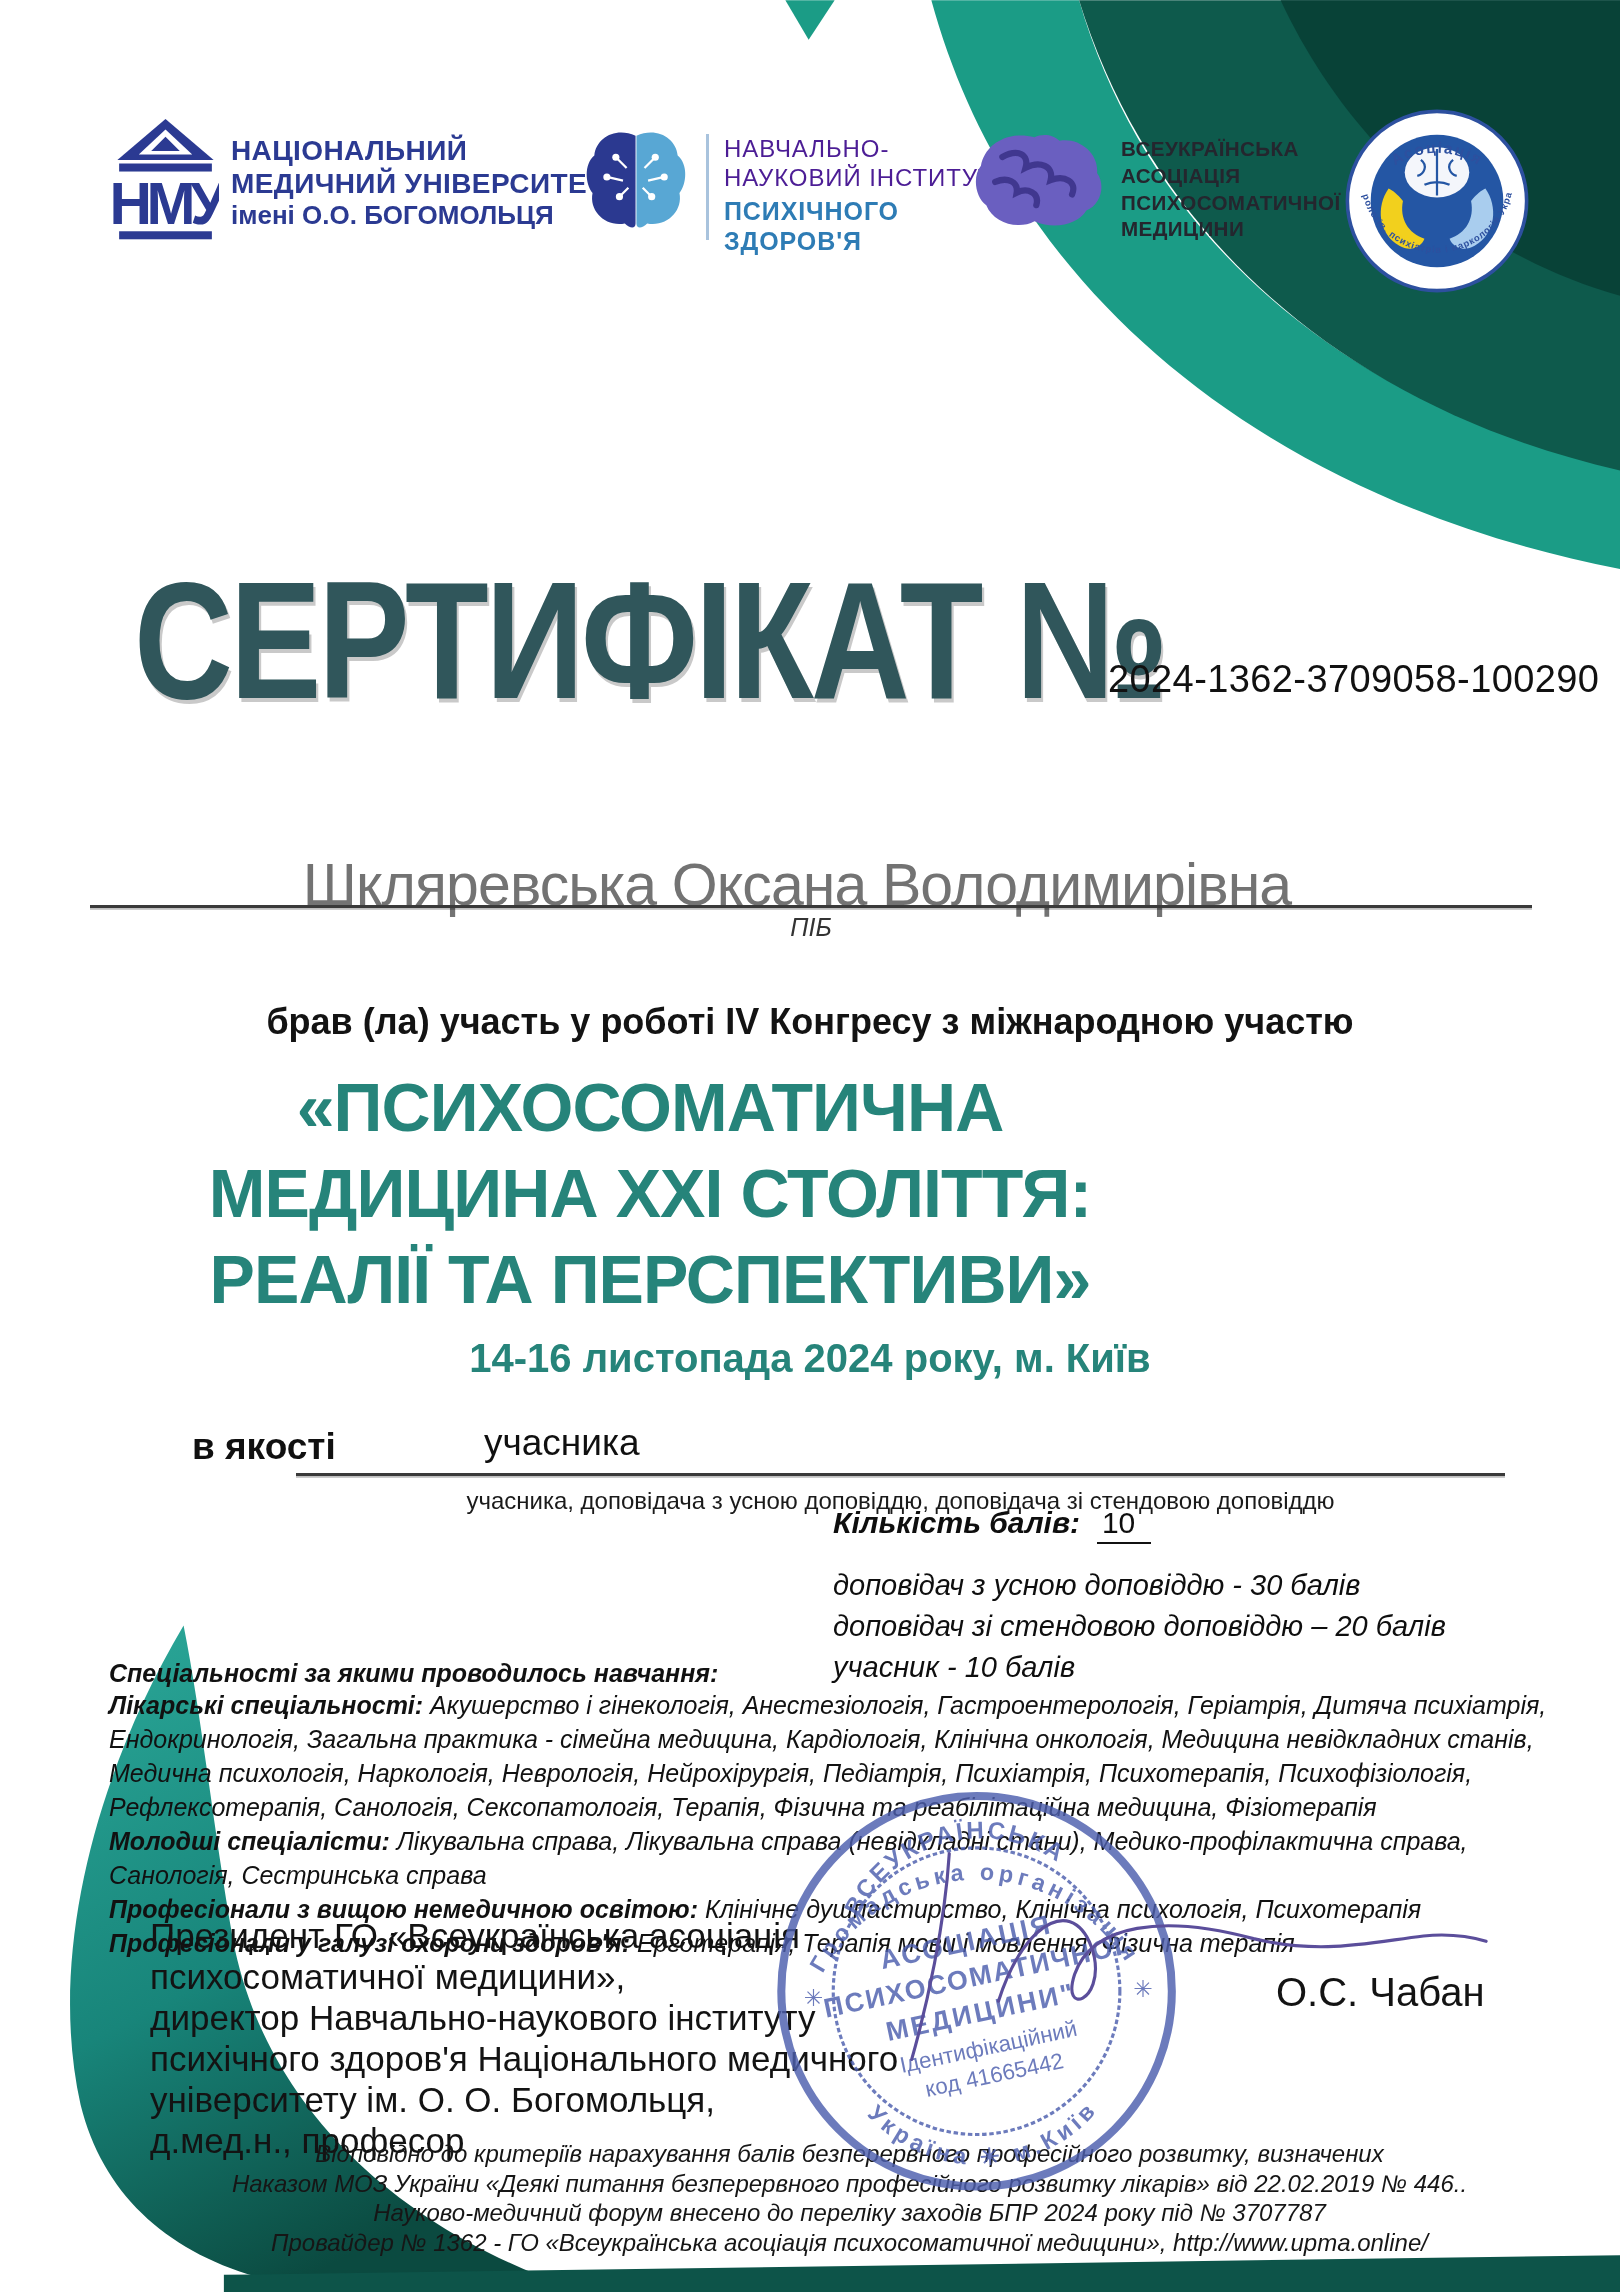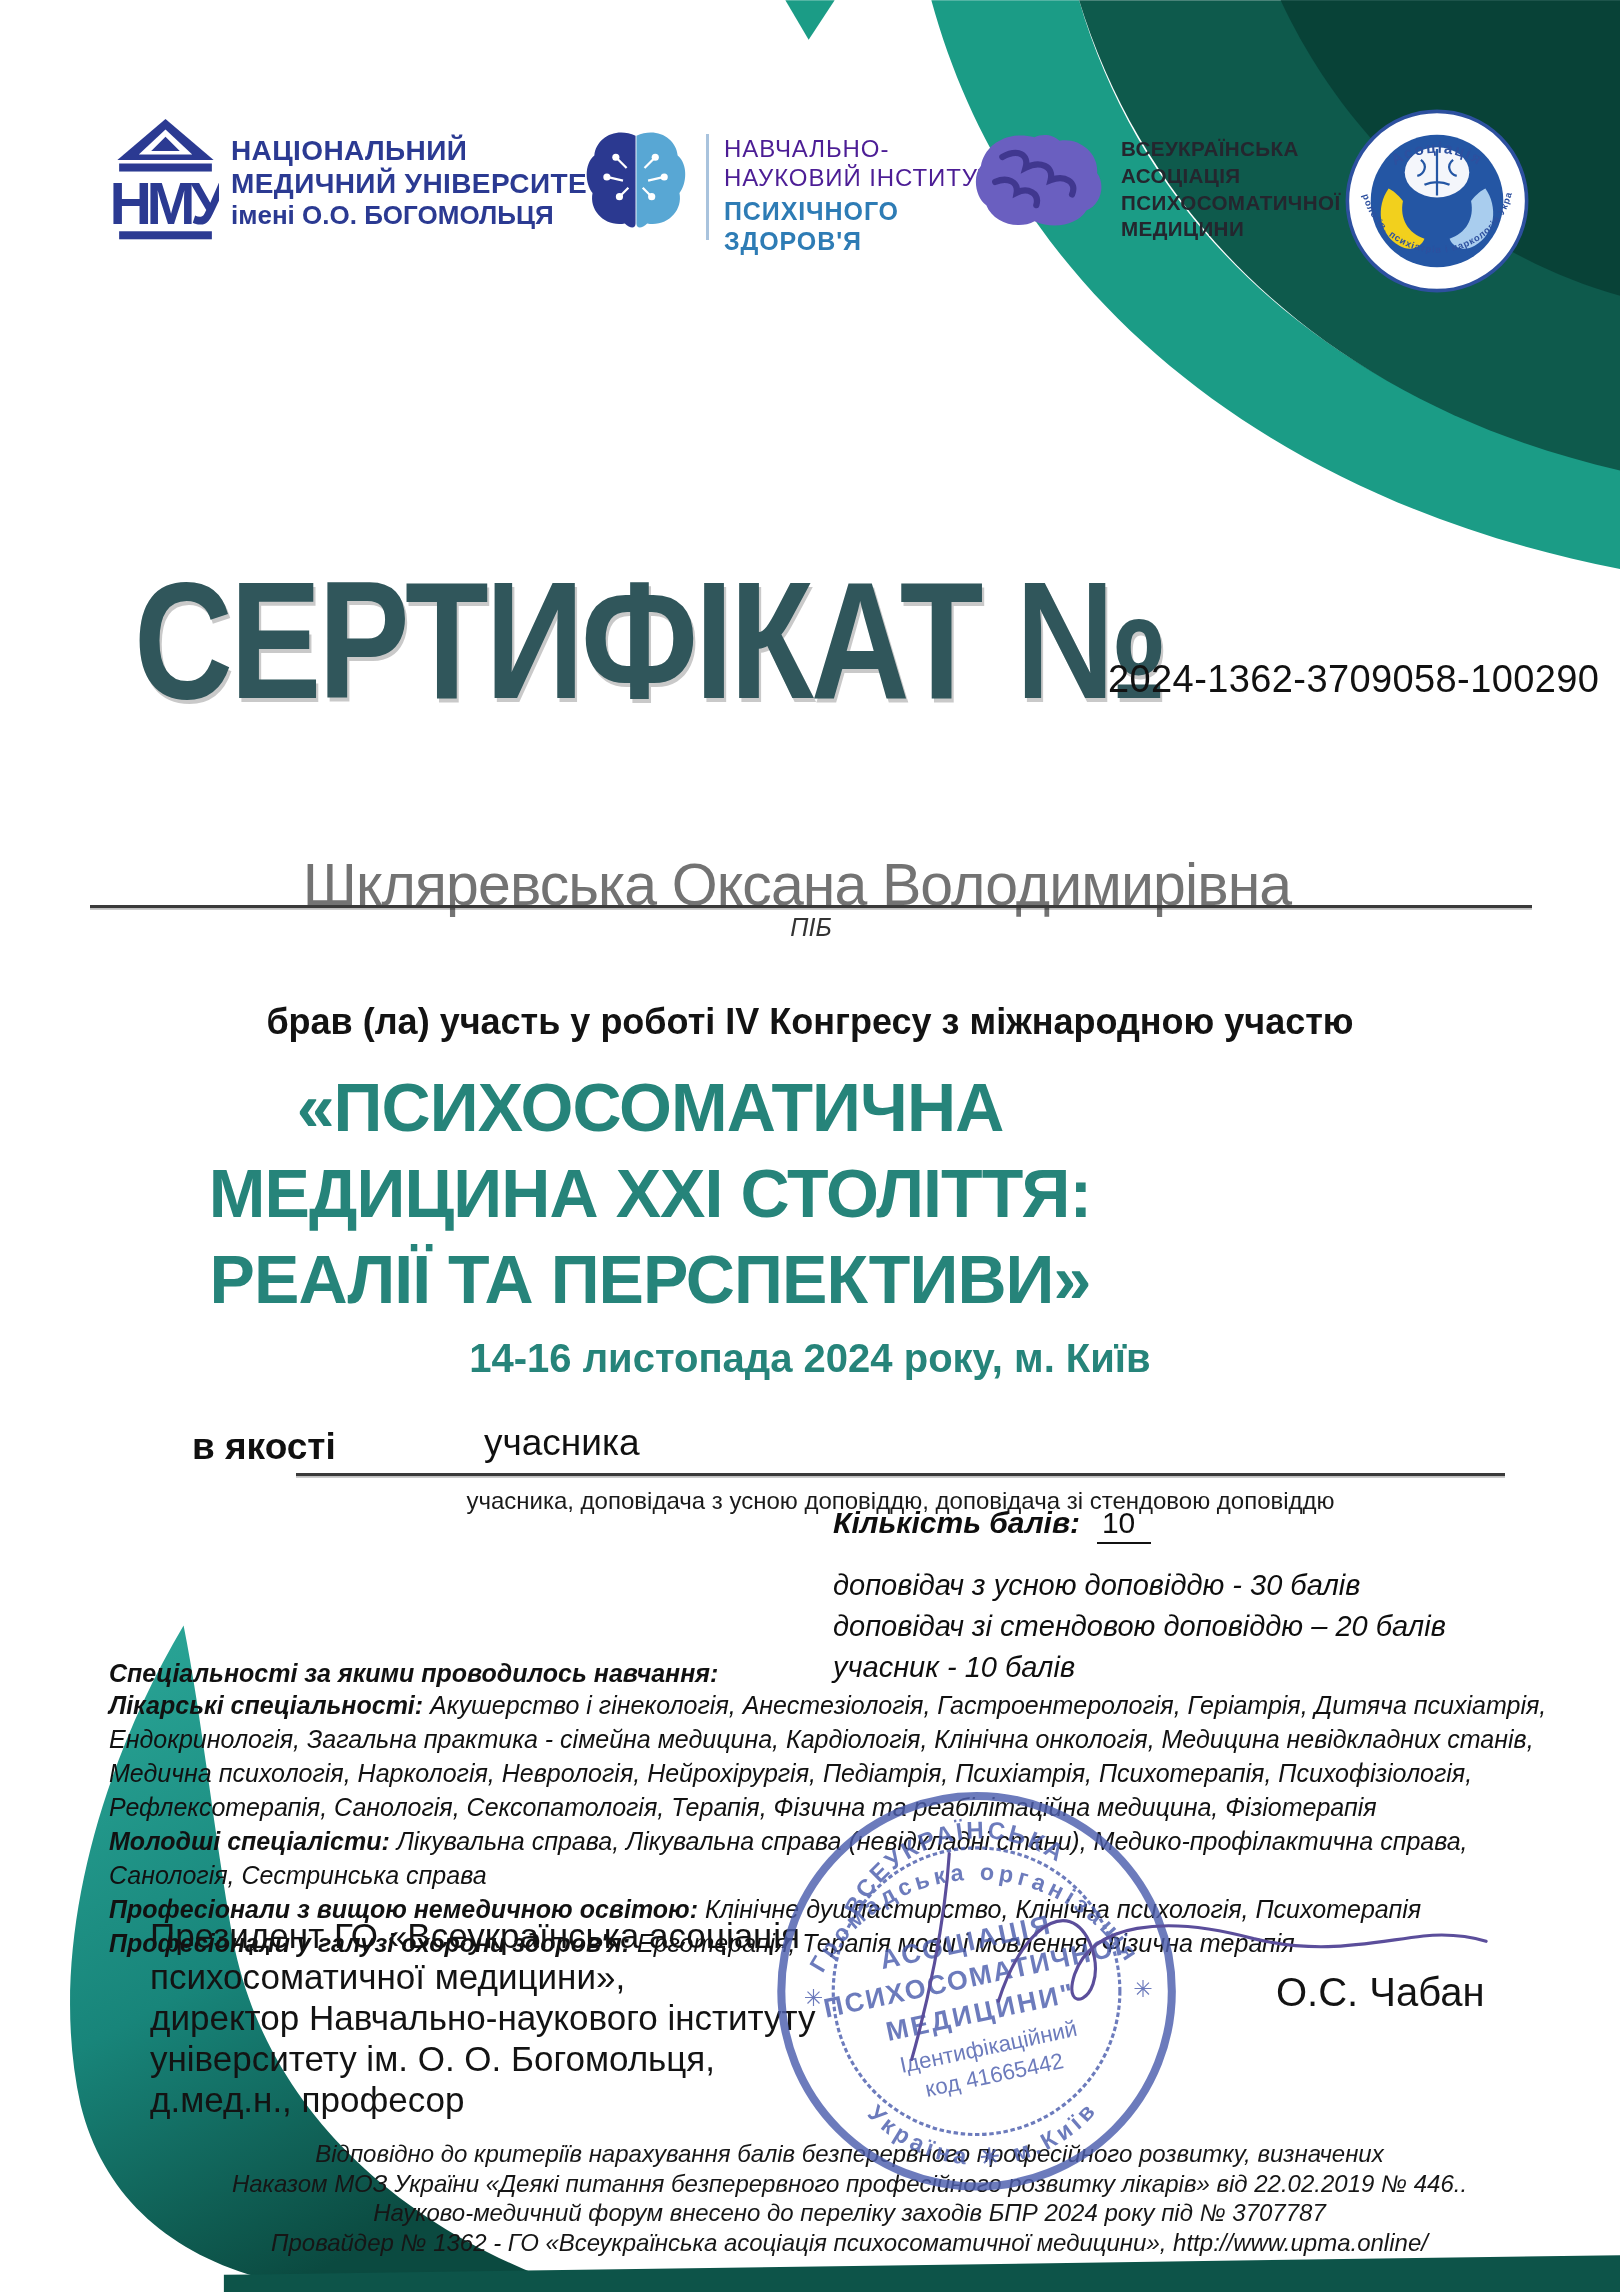--- a/index.html
+++ b/index.html
@@ -185,20 +185,21 @@
     <div class="spec"><b>Лікарські спеціальності:</b><span> Акушерство і гінекологія, Анестезіологія, Гастроентерологія, Геріатрія, Дитяча психіатрія, Ендокринологія, Загальна практика - сімейна медицина, Кардіологія, Клінічна онкологія, Медицина невідкладних станів, Медична психологія, Наркологія, Неврологія, Нейрохірургія, Педіатрія, Психіатрія, Психотерапія, Психофізіологія, Рефлексотерапія, Санологія, Сексопатологія, Терапія, Фізична та реабілітаційна медицина, Фізіотерапія</span></div>
     <div class="spec"><b>Молодші спеціалісти:</b><span> Лікувальна справа, Лікувальна справа (невідкладні стани), Медико-профілактична справа, Санологія, Сестринська справа</span></div>
     <div class="spec"><b>Професіонали з вищою немедичною освітою:</b><span> Клінічне душпастирство, Клінічна психологія, Психотерапія</span></div>
     <div class="spec"><b>Професіонали у галузі охорони здоров'я:</b><span> Ерготерапія, Терапія мови і мовлення, Фізична терапія</span></div>
   </div>
 
   <div class="abs content president" style="left:150px; top:1915px;">
     <div>Президент ГО «Всеукраїнська асоціація</div>
     <div>психосоматичної медицини»,</div>
     <div>директор Навчально-наукового інституту</div>
+    <div>психічного здоров'я Національного медичного</div>
     <div>університету ім. О. О. Богомольця,</div>
     <div>д.мед.н., професор</div>
   </div>
   <div class="abs content signer-name" style="left:1276px; top:1970px;">О.С. Чабан</div>
 
   <svg class="abs stamp-layer" style="left:757px; top:1787px;" width="466" height="412" viewBox="0 0 520 460" xmlns:xlink="http://www.w3.org/1999/xlink">
     <defs>
       <path id="stampTop" d="M 55,260 A 195,195 0 0 1 435,250"></path>
       <path id="stampBottom" d="M 80,280 A 172,172 0 0 0 420,272"></path>
       <path id="stampInnerTop" d="M 105,190 A 150,150 0 0 1 400,175"></path>

